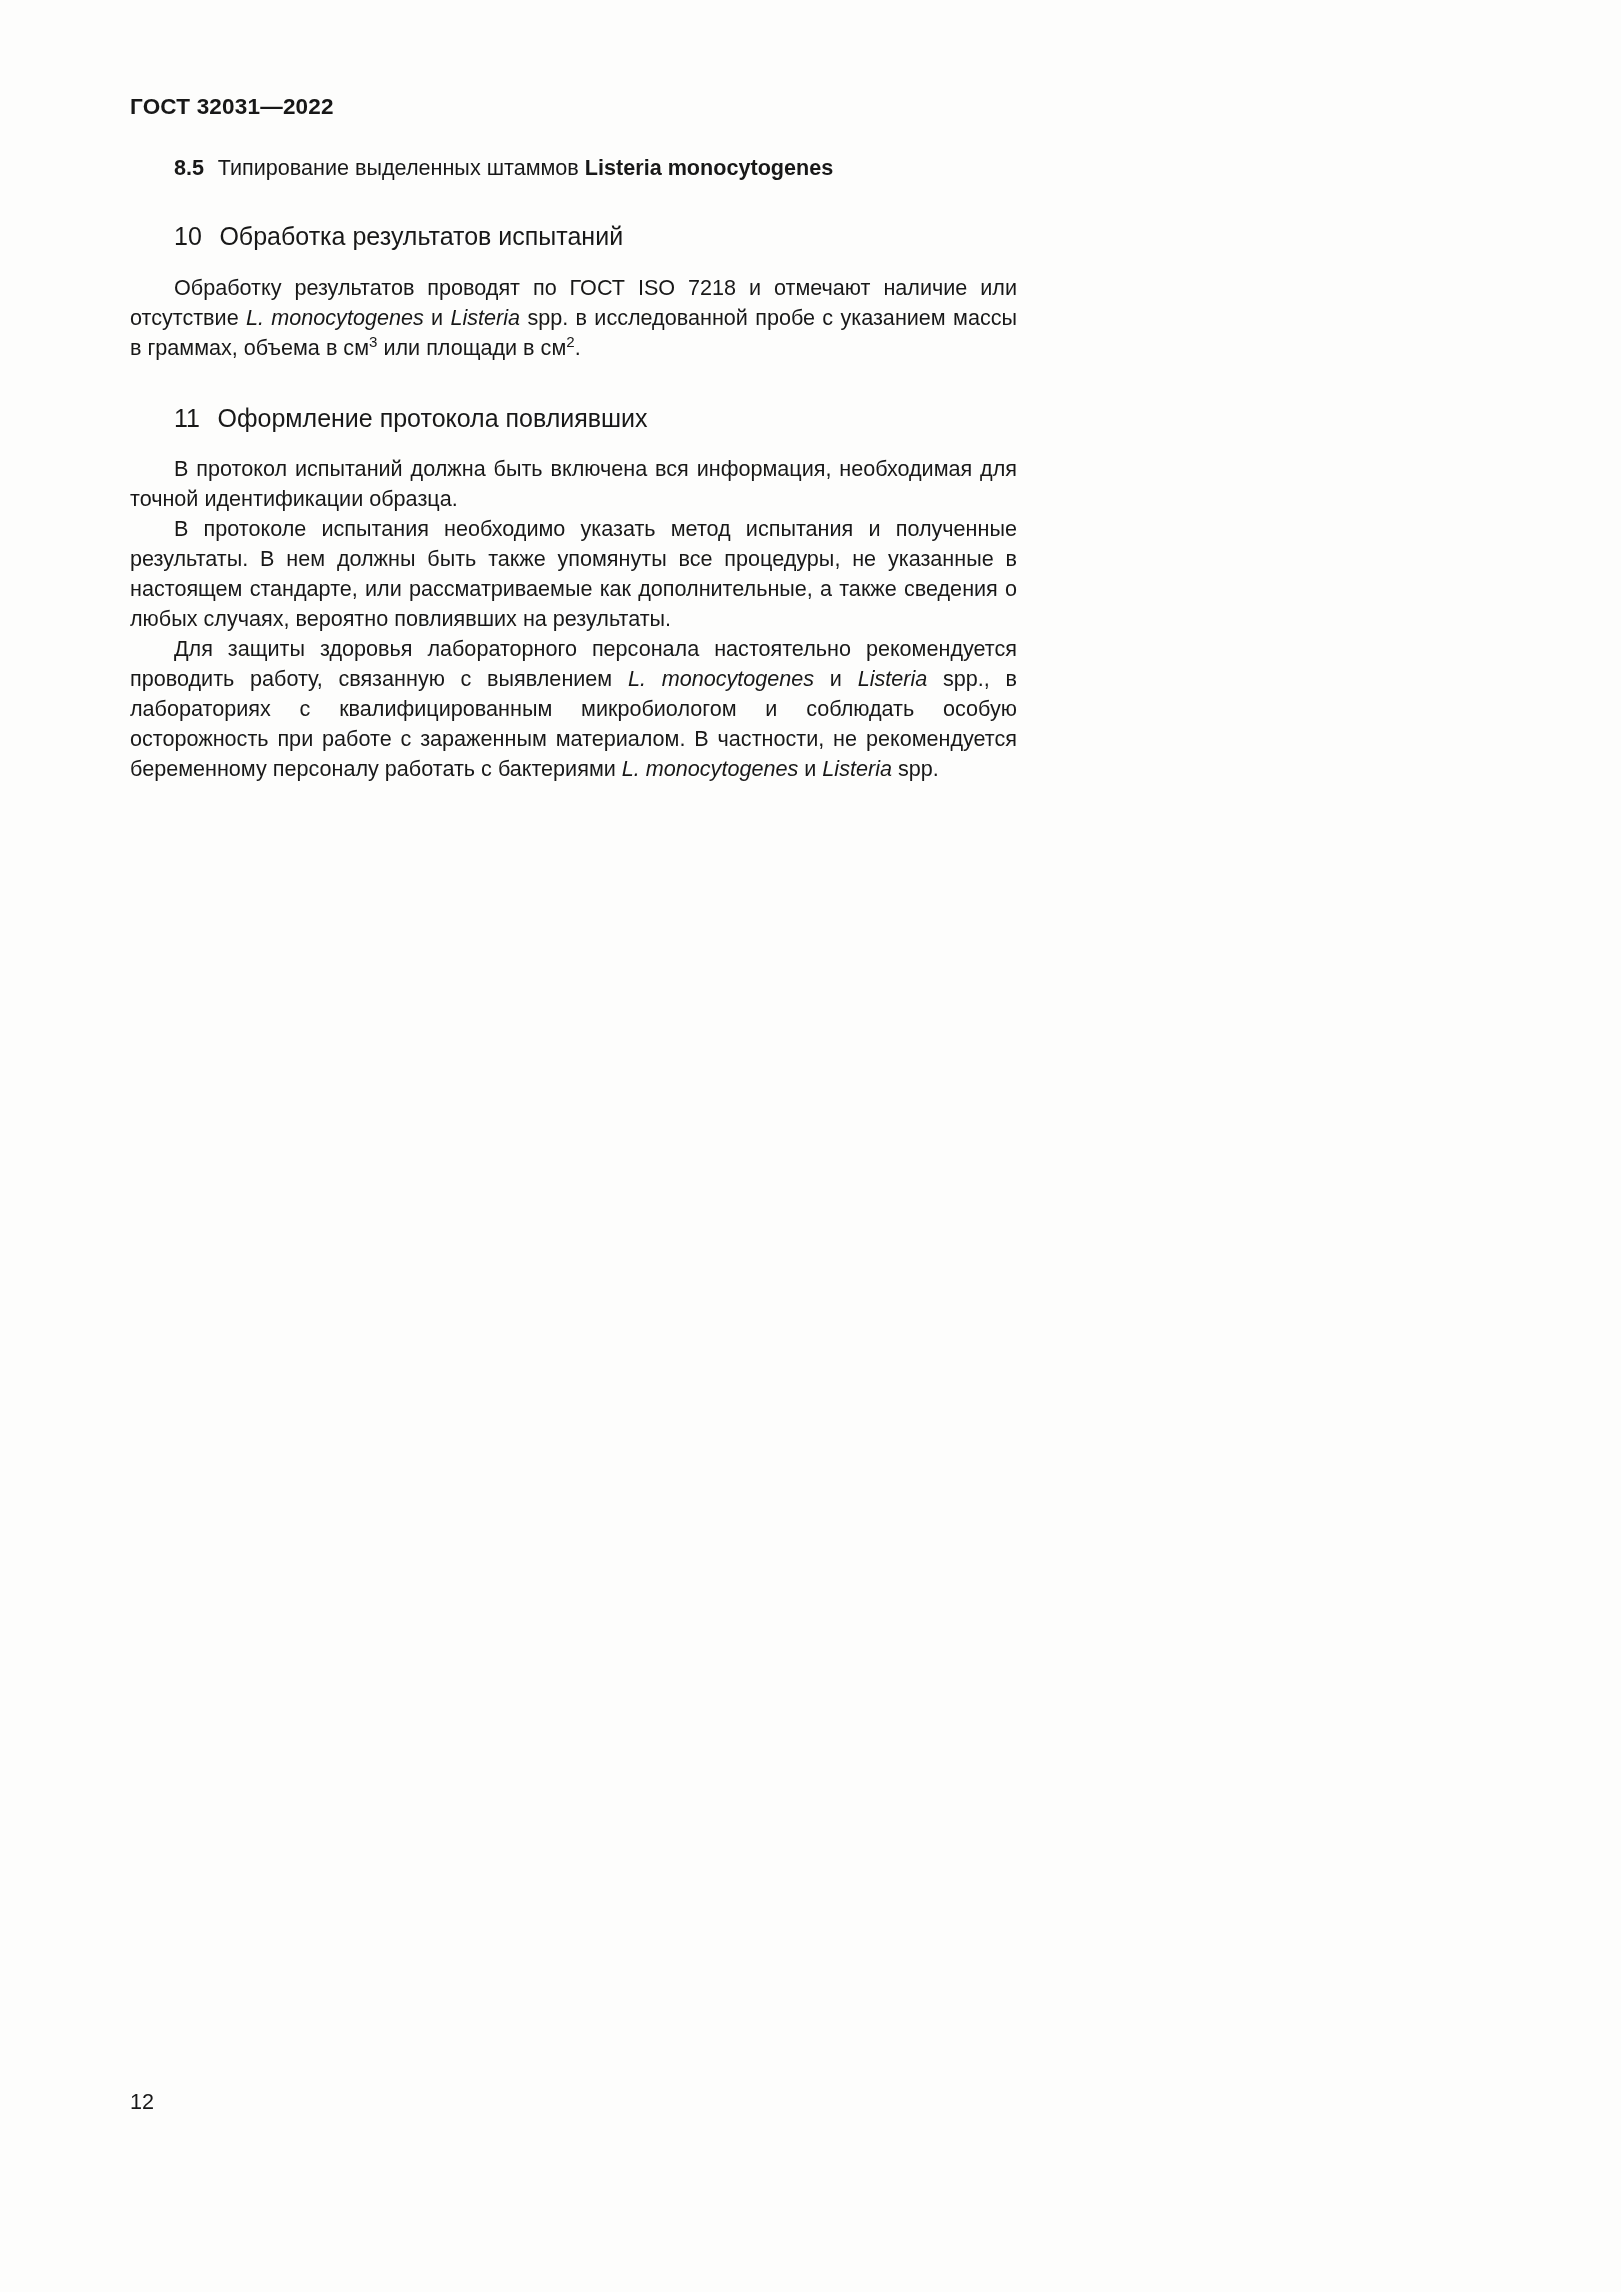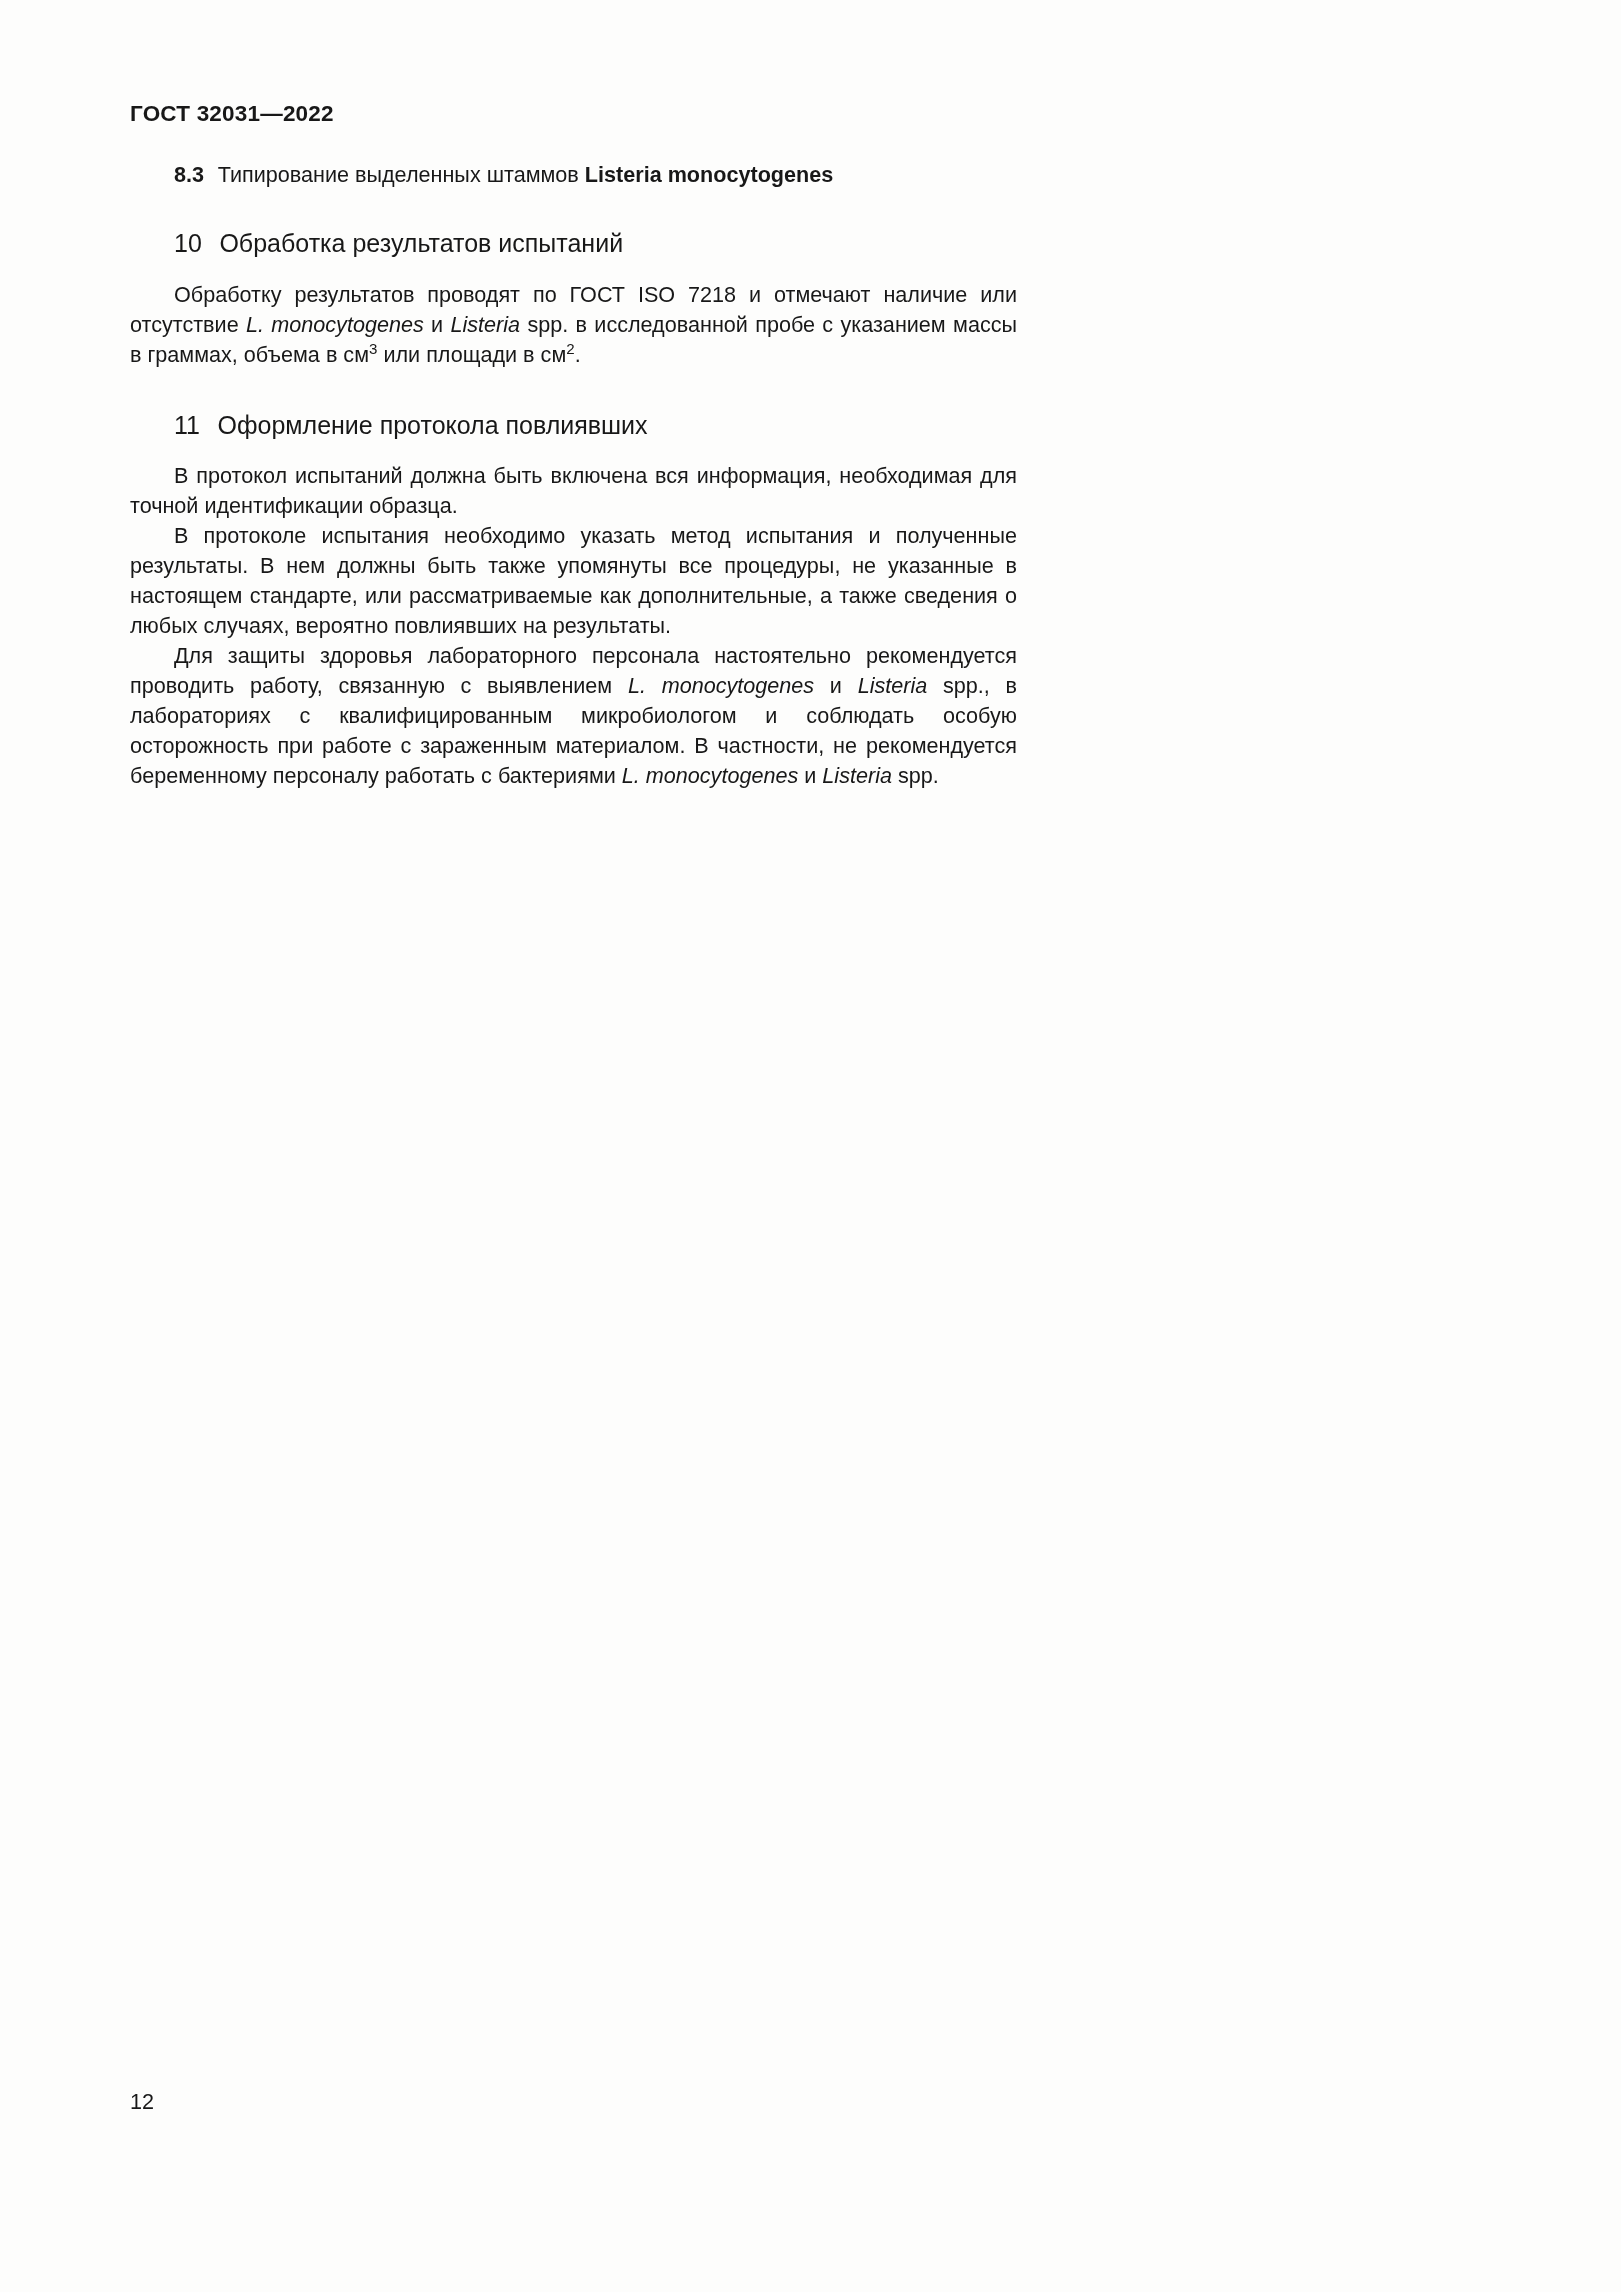--- a/index.html
+++ b/index.html
@@ -15,21 +15,20 @@
     font-family: "Liberation Sans", "DejaVu Sans", sans-serif;
     color: #181818;
     box-sizing: border-box;
     overflow: hidden;
   }
   .content {
     position: absolute;
     left: 130px;
     top: 94px;
     width: 887px;
-    margin-top: 7px;
   }
   .doc-header {
     font-size: 22.5px;
     font-weight: bold;
     letter-spacing: 0.2px;
     margin: 0 0 35px 0;
   }
   .h-sub {
     font-size: 21.6px;
     font-weight: bold;
@@ -66,21 +65,21 @@
 </style>
 </head>
 <body>
 
 <div class="page">
   <div class="content">
 
     <div class="doc-header">ГОСТ 32031—2022</div>
 
     <div class="h-sub">
-      <span>8.3</span><span class="h-title"><span style="font-weight: normal;">Типирование выделенных штаммов </span><span style="font-weight: bold;">Listeria monocytogenes</span></span>
+      <span>8.5</span><span class="h-title"><span style="font-weight: normal;">Типирование выделенных штаммов </span><span style="font-weight: bold;">Listeria monocytogenes</span></span>
     </div>
 
 
     <h2 class="section">
       <span>10</span><span class="h-title">Обработка результатов испытаний</span>
     </h2>
 
     <p class="body"><span>Обработку результатов проводят по ГОСТ ISO 7218 и отмечают наличие или отсутствие </span><span style="font-style: italic;">L. monocytogenes</span><span> и </span><span style="font-style: italic;">Listeria</span><span> spp. в исследованной пробе с указанием массы в граммах, объема в см</span><sup>3</sup><span> или площади в см</span><sup>2</sup><span>.</span></p>
 
     <h2 class="section">

